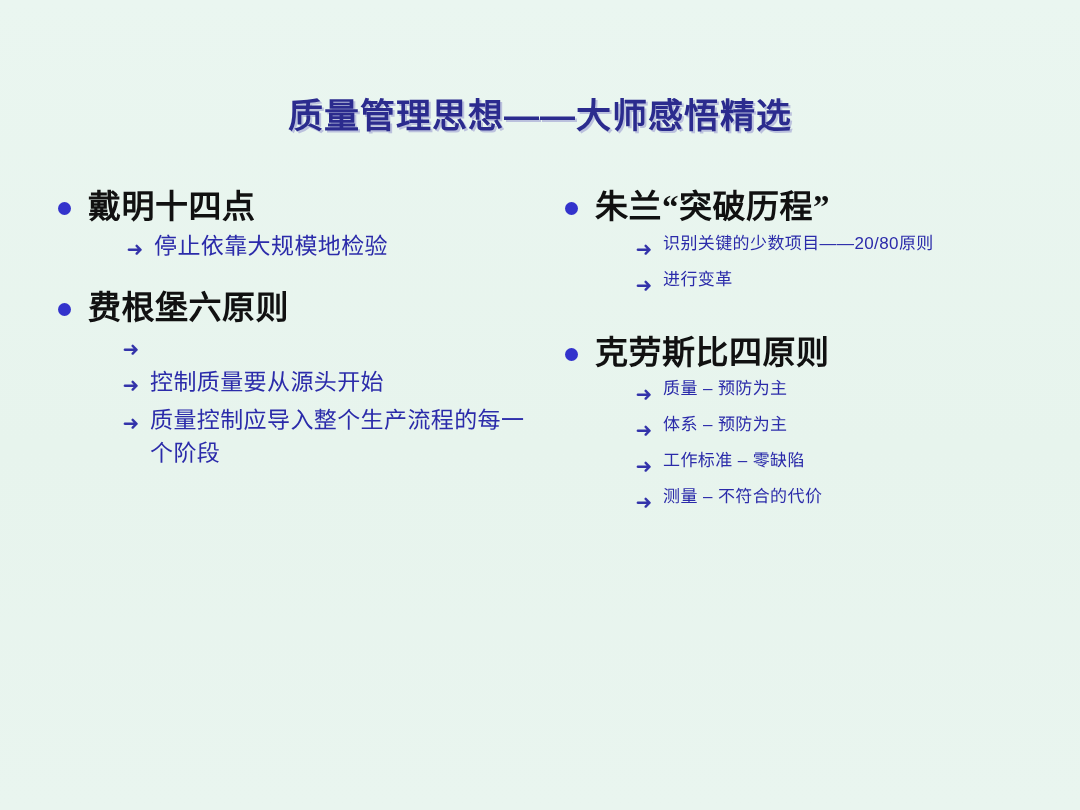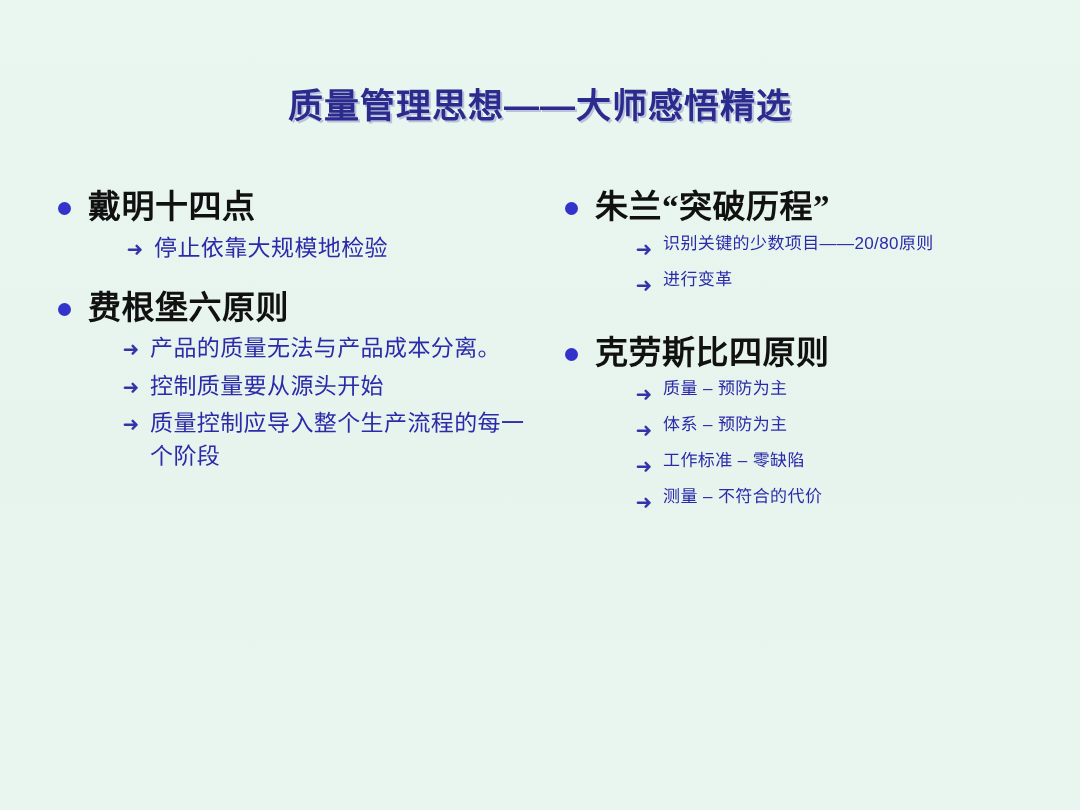--- a/index.html
+++ b/index.html
@@ -21,21 +21,21 @@
     width: 1080px;
     height: 810px;
     background:
       linear-gradient(180deg, #eaf6f0 0%, #e7f4ed 55%, #e9f5ef 100%);
   }
 
   
   .title-area {
     position: absolute;
     left: 0;
-    top: 54px;
+    top: 64px;
     width: 1080px;
     text-align: center;
   }
   .slide-title {
     display: inline-block;
     font-family: "Liberation Sans", "DejaVu Sans", sans-serif;
     font-weight: bold;
     font-size: 35px;
     letter-spacing: 1px;
     color: #2b2b8e;
@@ -109,21 +109,21 @@
   .l2 .l2-text {
     font-size: 23px;
     color: #2b2baa;
     line-height: 1.45;
     letter-spacing: 0.4px;
   }
 
   
   .column.left .l2 { margin-left: 62px; }
   .column.left .l2 .l2-text {
-    font-family: Liberation Serif, serif;
+    font-family: Liberation Mono, monospace;
     max-width: 390px;
   }
   .column.left .l2.first-sub { margin-left: 66px; }
 
   
   .column.right .l2 { margin-left: 68px; }
   .column.right .l2 .l2-text {
     font-family: "Liberation Sans", "DejaVu Sans", sans-serif;
     font-size: 17px;
     max-width: 390px;
@@ -162,21 +162,20 @@
       <div class="spacer-sm"></div>
 
       <div class="group">
         <div class="l1">
           <span class="bullet-dot"></span>
           <span class="l1-text">费根堡六原则</span>
         </div>
         <div class="l2-list">
           <div class="l2">
             <span class="bullet-arrow">➜</span>
-            <span class="l2-text">产品的质量无法与产品成本分离。</span>
           </div>
           <div class="l2">
             <span class="bullet-arrow">➜</span>
             <span class="l2-text">控制质量要从源头开始</span>
           </div>
           <div class="l2">
             <span class="bullet-arrow">➜</span>
             <span class="l2-text">质量控制应导入整个生产流程的每一个阶段</span>
           </div>
         </div>

